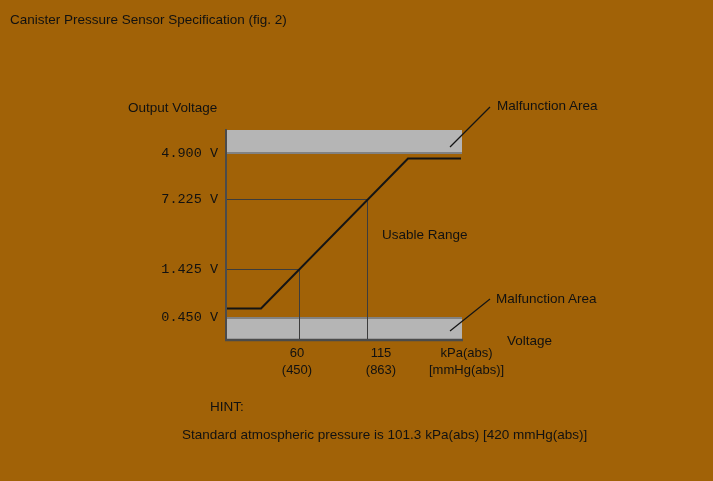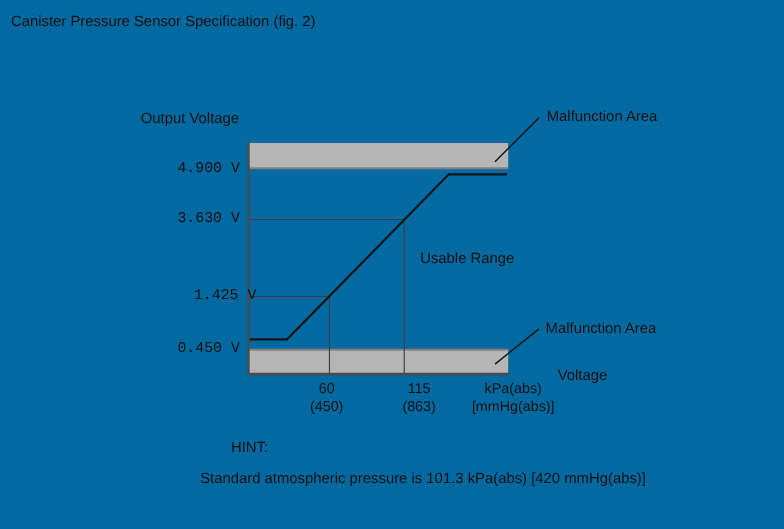--- a/index.html
+++ b/index.html
@@ -1,19 +1,19 @@
 <!DOCTYPE html>
 <html><head>
 <meta charset="utf-8">
 <style>
   html,body{margin:0;padding:0;background:#fff;}
   #screen{
     position:relative;
     width:713px;height:481px;
-    background:#0369a1;
+    background:#a16207;
     font-family:"Liberation Sans","DejaVu Sans",sans-serif;
     color:#111;
     overflow:hidden;
   }
   .abs{position:absolute;}
   .lbl{font-size:13.5px;line-height:15px;white-space:nowrap;}
   .small{font-size:13px;line-height:17px;white-space:nowrap;}
   .yval{width:70px;text-align:right;font-family:Liberation Mono, monospace;}
   .tick{width:70px;text-align:center;}
   #chart-svg{position:absolute;left:0;top:0;}
@@ -41,22 +41,22 @@
 
     <line x1="450" y1="147" x2="490" y2="107" stroke="#141414" stroke-width="1.3"></line>
     <line x1="450" y1="331" x2="490" y2="299" stroke="#141414" stroke-width="1.3"></line>
   </svg>
 
   <div class="abs lbl" style="left:10px;top:12px;">Canister Pressure Sensor Specification (fig. 2)</div>
 
   <div class="abs lbl" style="left:128px;top:100px;">Output Voltage</div>
 
   <div class="abs lbl yval" style="left:148px;top:146px;">4.900 V</div>
-  <div class="abs lbl yval" style="left:148px;top:192px;">3.630 V</div>
-  <div class="abs lbl yval" style="left:163px;top:262px;">1.425 V</div>
+  <div class="abs lbl yval" style="left:148px;top:192px;">7.225 V</div>
+  <div class="abs lbl yval" style="left:148px;top:262px;">1.425 V</div>
   <div class="abs lbl yval" style="left:148px;top:310px;">0.450 V</div>
 
   <div class="abs lbl" style="left:497px;top:98px;">Malfunction Area</div>
   <div class="abs lbl" style="left:496px;top:291px;">Malfunction Area</div>
 
   <div class="abs lbl" style="left:382px;top:227px;text-align:center;">Usable Range</div>
 
   <div class="abs lbl" style="left:507px;top:333px;">Voltage</div>
 
   <div class="abs small tick" style="left:262px;top:344px;">

